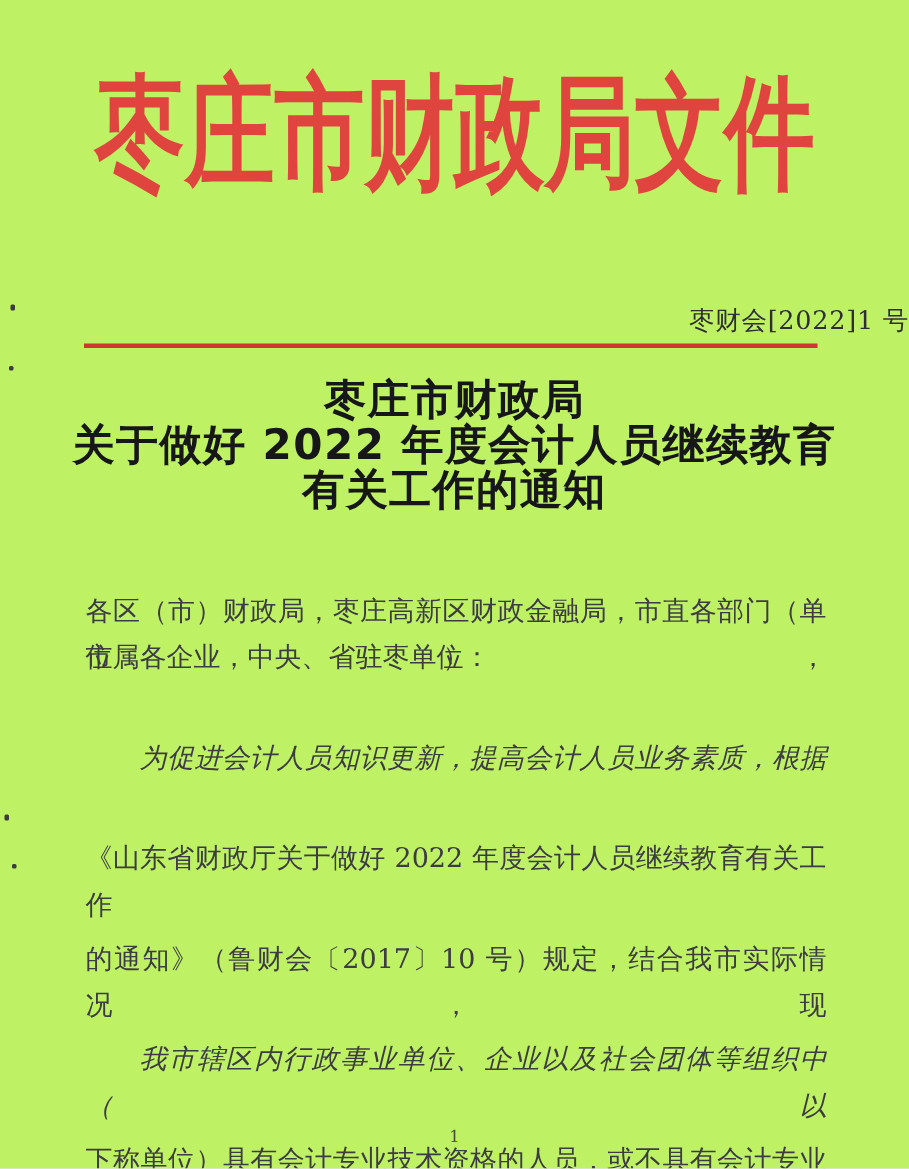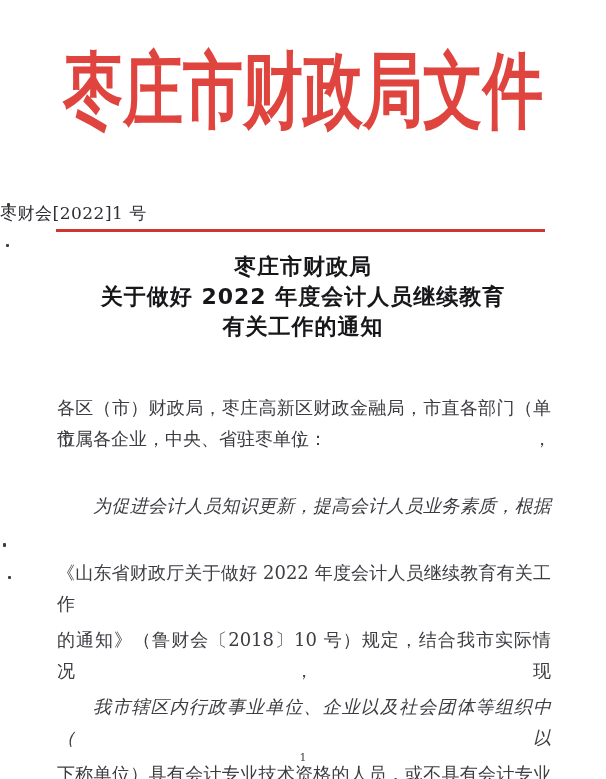--- a/index.html
+++ b/index.html
@@ -4,21 +4,21 @@
 <style>
   html, body {
     margin: 0;
     padding: 0;
     background: #e8e6ea;
   }
   .page {
     position: relative;
     width: 606px;
     height: 779px;
-    background: #ffffff;
+    background: #bef264;
     overflow: hidden;
     font-family: "DejaVu Serif", serif;
   }
   
   .doc-header {
     position: absolute;
     top: 44px;
     left: 0;
     width: 100%;
     text-align: center;
@@ -31,21 +31,21 @@
     transform-origin: center top;
     letter-spacing: 0px;
     white-space: nowrap;
   }
   
   .doc-number {
     position: absolute;
     top: 202px;
     left: 0;
     width: 100%;
-    text-align: left;
+    text-align: right;
     font-size: 17px;
     color: #2e2e34;
     letter-spacing: 0.5px;
   }
   
   .red-rule {
     position: absolute;
     top: 229px;
     left: 56px;
     width: 489px;
@@ -54,21 +54,21 @@
   }
   
   .title-block {
     position: absolute;
     top: 252px;
     left: 0;
     width: 100%;
     text-align: center;
     font-family: "DejaVu Sans", sans-serif;
     font-weight: bold;
-    font-size: 22px;
+    font-size: 28px;
     line-height: 30px;
     color: #17171a;
     letter-spacing: 1px;
   }
   
   .body-text {
     position: absolute;
     top: 356px;
     left: 57px;
     width: 494px;
@@ -131,21 +131,21 @@
     <div>枣庄市财政局</div>
     <div>关于做好 2022 年度会计人员继续教育</div>
     <div>有关工作的通知</div>
   </div>
 
   <div class="body-text">
     <div class="line fill">各区（市）财政局，枣庄高新区财政金融局，市直各部门（单位），</div>
     <div class="line">市属各企业，中央、省驻枣单位：</div>
     <div class="line fill indent">为促进会计人员知识更新，提高会计人员业务素质，根据</div>
     <div class="line fill">《山东省财政厅关于做好 2022 年度会计人员继续教育有关工作</div>
-    <div class="line fill">的通知》（鲁财会〔2018〕10 号）规定，结合我市实际情况，现</div>
+    <div class="line fill">的通知》（鲁财会〔2017〕10 号）规定，结合我市实际情况，现</div>
     <div class="line fill indent">我市辖区内行政事业单位、企业以及社会团体等组织中（以</div>
     <div class="line fill">下称单位）具有会计专业技术资格的人员，或不具有会计专业技</div>
     <div class="line fill">员参加继续教育应先进行信息采集，信息采集有关要求按照《山</div>
     <div class="line fill">术资格但从事会计工作的人员（以下简称“会计人员”）。会计人</div>
   </div>
 
   <div class="page-number">1</div>
 
   <div class="speck s1"></div>
   <div class="speck s2"></div>

